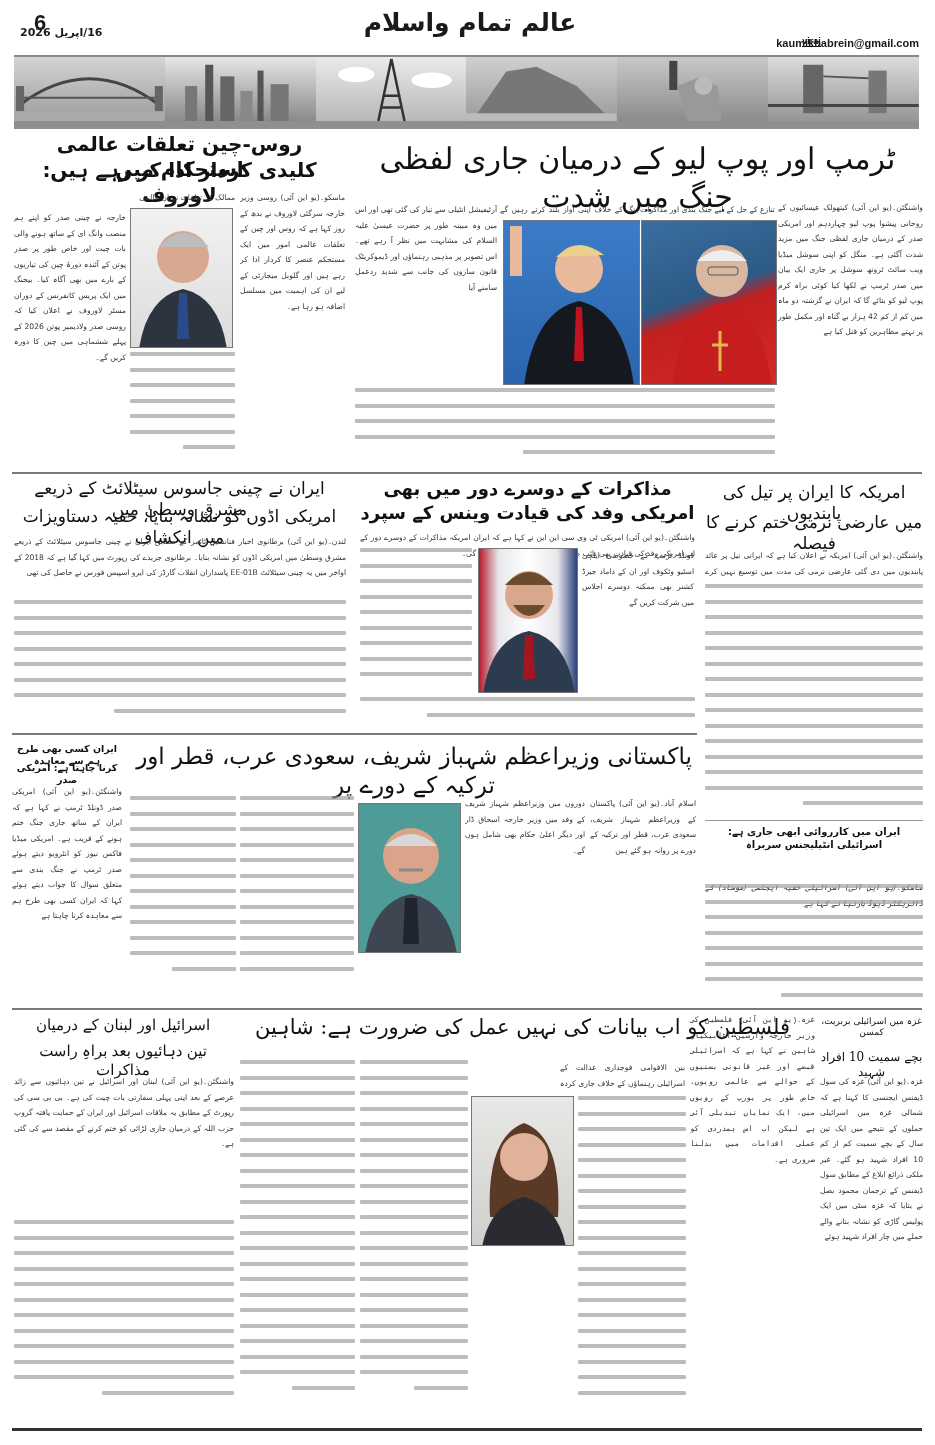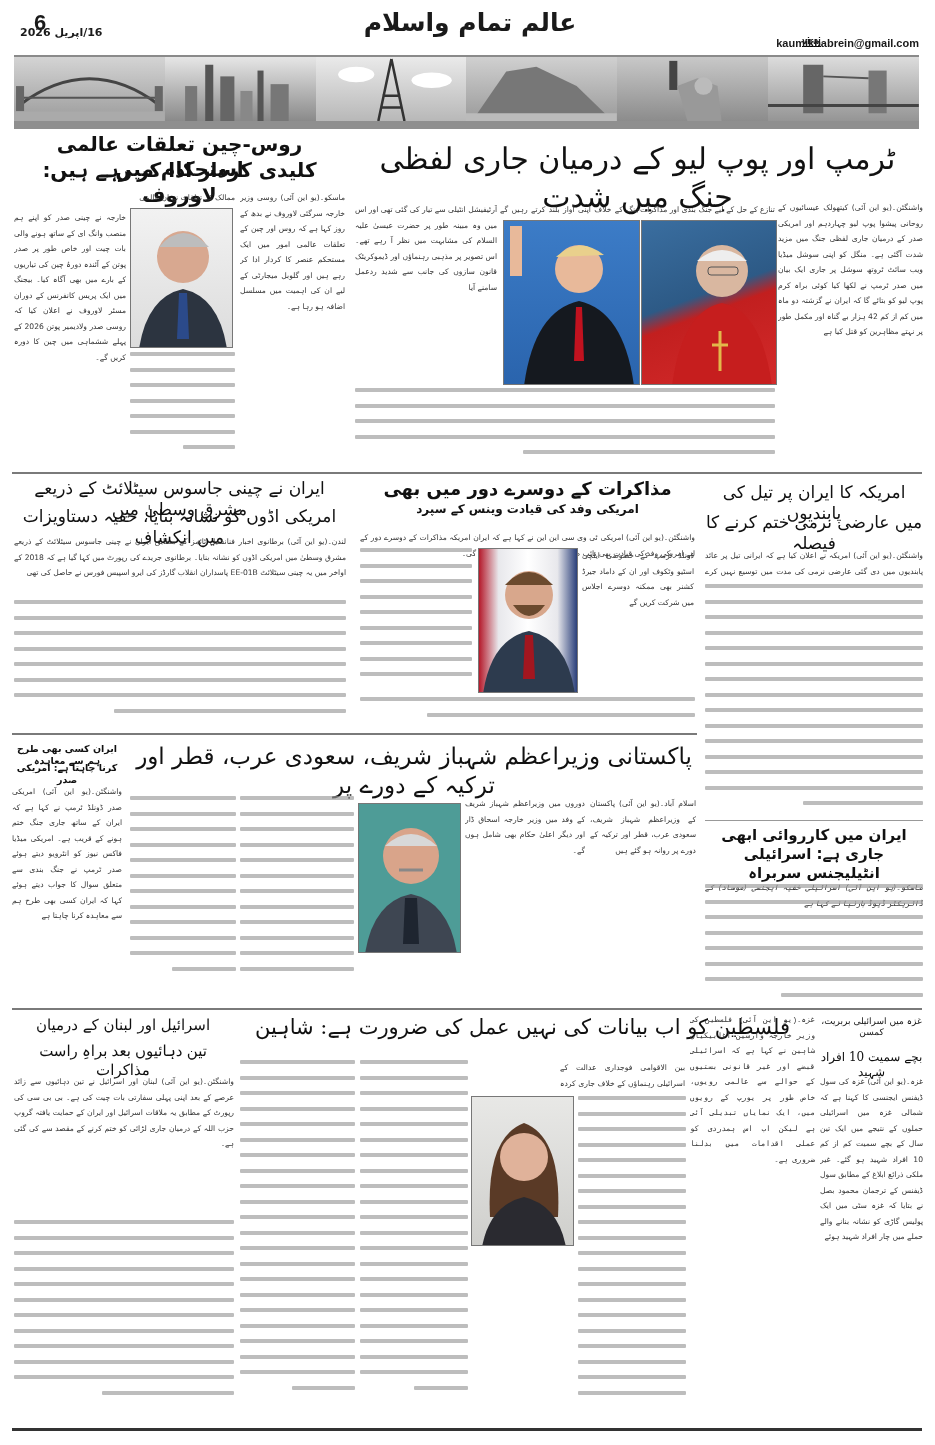--- a/index.html
+++ b/index.html
@@ -161,21 +161,21 @@
     <div class="text-line"></div>
     <div class="text-line"></div>
     <div class="text-line"></div>
     <div class="text-line"></div>
     <div class="text-line"></div>
     <div class="text-line"></div>
     <div class="text-line" style="width:70%; margin-left:auto;"></div>
 </div>
 
 <div class="abs headline" style="left:360px; top:478px; width:335px; font-size:18px;">مذاکرات کے دوسرے دور میں بھی</div>
-<div class="abs headline" style="left:360px; top:502px; width:335px; font-size:12px;">امریکی وفد کی قیادت وینس کے سپرد</div>
+<div class="abs headline" style="left:360px; top:502px; width:335px; font-size:18px;">امریکی وفد کی قیادت وینس کے سپرد</div>
 <div class="abs body-text" style="left:360px; top:530px; width:335px; height:30px;">واشنگٹن۔(یو این آئی) امریکی ٹی وی سی این این نے کہا ہے کہ ایران امریکہ مذاکرات کے دوسرے دور کے لیے امریکی وفد کی قیادت بھی نائب صدر جے ڈی وینس کے سپرد رہے گی۔</div>
 <div class="abs photo" style="left:478px; top:548px; width:100px; height:145px; background:linear-gradient(90deg,#b51a2b 0%,#e8e8ec 20%,#ffffff 50%,#e8e8ec 80%,#2a3f7a 100%);">
   <svg width="100" height="145" viewBox="0 0 100 145">
       <circle cx="50" cy="46" r="24" fill="#d8a78c"></circle>
       <path d="M26 36 Q50 10 74 36" fill="#6b4a2e"></path>
       <path d="M34 56 Q50 78 66 56" fill="#6b4a2e"></path>
       <path d="M4 145 Q12 90 50 82 Q88 90 96 145Z" fill="#2d3b4e"></path>
       <path d="M46 86 L54 86 L56 130 L44 130Z" fill="#a3161f"></path>
     </svg>
 </div>
@@ -211,21 +211,21 @@
     <div class="text-line"></div>
     <div class="text-line"></div>
     <div class="text-line"></div>
     <div class="text-line"></div>
     <div class="text-line"></div>
     <div class="text-line"></div>
     <div class="text-line" style="width:55%; margin-left:auto;"></div>
 </div>
 <div class="abs hr-thin" style="left:705px; top:820px; width:218px;"></div>
 
-<div class="abs headline" style="left:705px; top:826px; width:218px; font-size:15px;">ایران میں کارروائی ابھی جاری ہے: اسرائیلی انٹیلیجنس سربراہ</div>
+<div class="abs headline" style="left:705px; top:826px; width:218px; font-size:10px;">ایران میں کارروائی ابھی جاری ہے: اسرائیلی انٹیلیجنس سربراہ</div>
 <div class="abs body-text" style="left:705px; top:880px; width:218px; height:30px;font-style:italic;">ماسکو۔(یو این آئی) اسرائیلی خفیہ ایجنسی (موساد) کے ڈائریکٹر ڈیوڈ بارنیا نے کہا ہے</div>
 <div class="abs text-block" style="left:705px; top:884px; width:218px; height:118px;">
   <div class="text-line"></div>
     <div class="text-line"></div>
     <div class="text-line"></div>
     <div class="text-line"></div>
     <div class="text-line"></div>
     <div class="text-line"></div>
     <div class="text-line"></div>
     <div class="text-line" style="width:65%; margin-left:auto;"></div>

